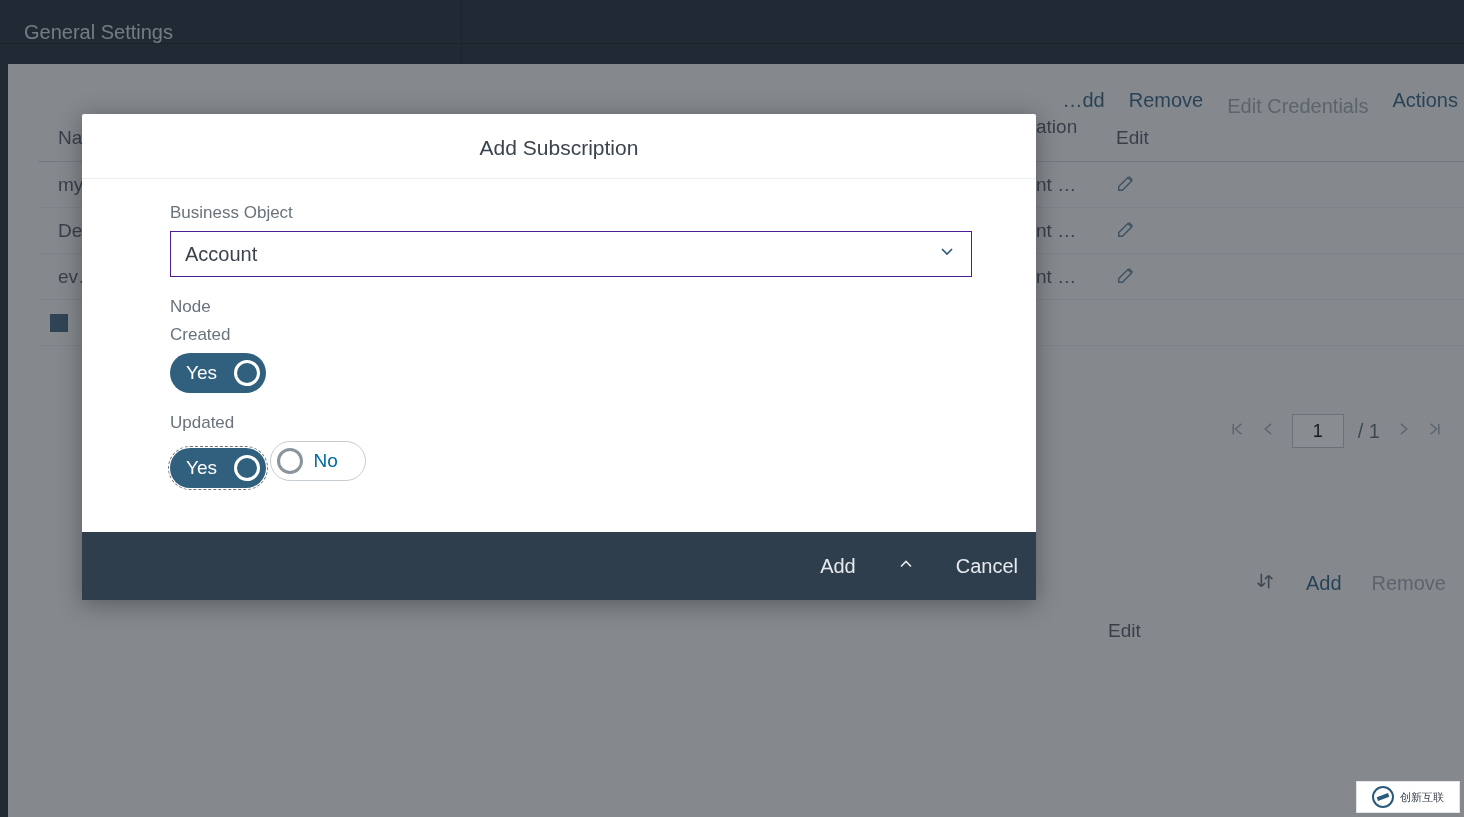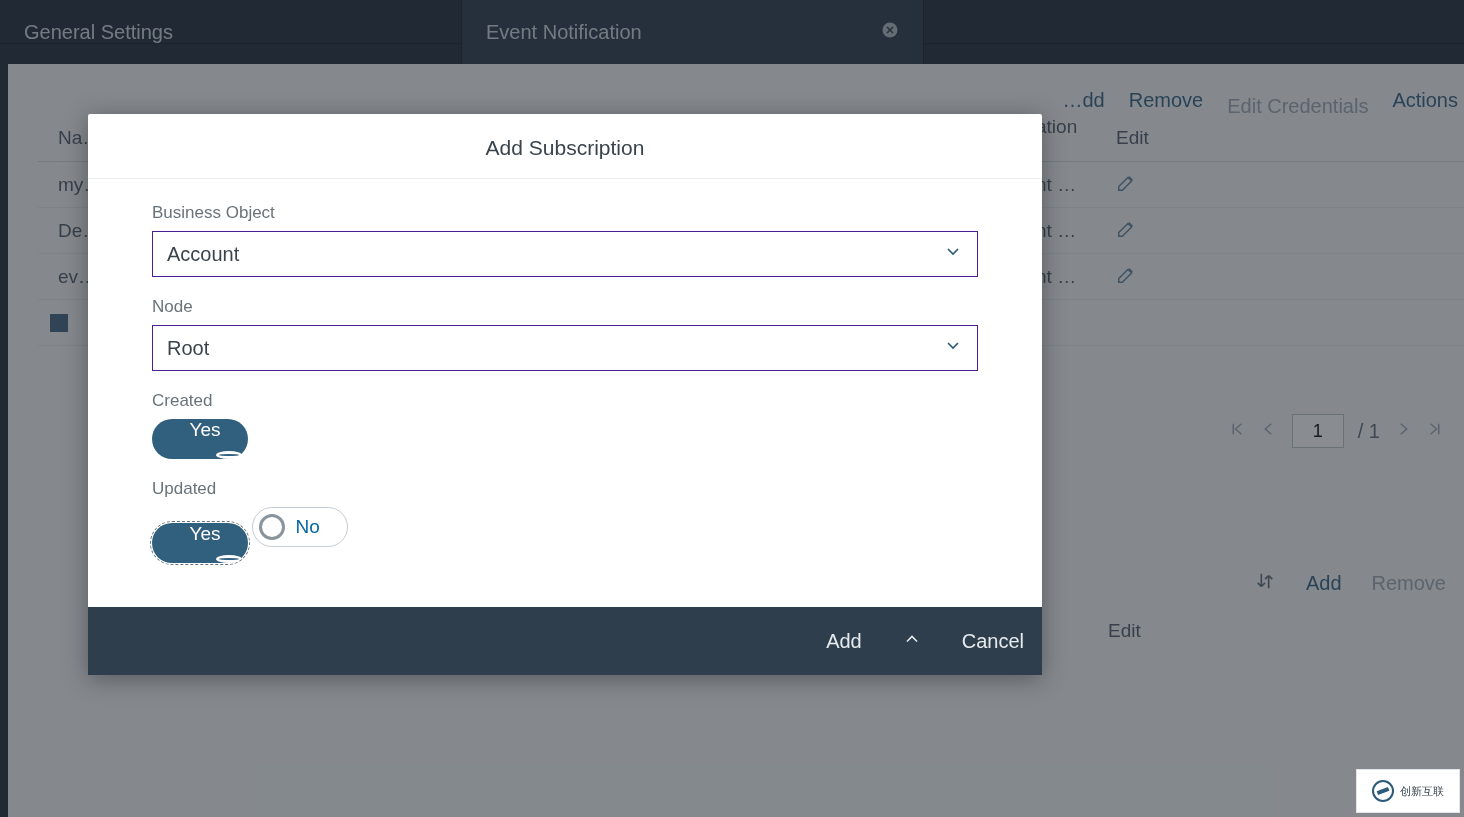--- a/index.html
+++ b/index.html
@@ -36,59 +36,50 @@
   .sub-toolbar .sort svg { width: 22px; height: 22px; stroke: #5a6670; fill: none; stroke-width: 1.8; }
   .sub-toolbar .add { color: #2c5a7a; }
   .sub-toolbar .rem { color: #9aa3ab; }
 
   .sub-row-head { position: absolute; left: 1100px; top: 556px; font-size: 19px; color: #4b5560; }
 
   
   .overlay { position: absolute; inset: 0; background: rgba(40, 48, 56, 0.55); }
 
   
-  .modal { position: absolute; left: 88px; top: 114px; width: 954px; background: #ffffff; border-radius: 2px; box-shadow: 0 4px 24px rgba(0,0,0,0.35); }
+  .modal { position: absolute; left: 82px; top: 114px; width: 954px; background: #ffffff; border-radius: 2px; box-shadow: 0 4px 24px rgba(0,0,0,0.35); }
   .modal-title { text-align: center; font-size: 21px; color: #3b444d; padding: 22px 0 18px; border-bottom: 1px solid #eceff1; }
-  .modal-body { padding: 18px 64px 30px; }
+  .modal-body { padding: 18px 64px 30px; margin-left: 24px; }
   .fieldlabel { font-size: 17px; color: #6a737b; margin-top: 6px; margin-bottom: 8px; }
   .select { position: relative; border: 1px solid #4c1d95; height: 46px; display: flex; align-items: center; padding: 0 14px; font-size: 20px; color: #3b444d; margin-bottom: 20px; }
   .select .chev { position: absolute; right: 14px; top: 50%; transform: translateY(-50%); }
   .select .chev svg { width: 20px; height: 20px; stroke: #2c5a7a; fill: none; stroke-width: 2; }
 
   .toggle { display: inline-flex; align-items: center; height: 40px; border-radius: 20px; padding: 0 6px; gap: 10px; font-size: 19px; min-width: 96px; margin-bottom: 14px; cursor: pointer; }
-  .toggle.on { background: #30607e; color: #fff; padding-left: 16px; flex-direction: column; }
+  .toggle.on { background: #30607e; color: #fff; padding-left: 16px; }
   .toggle.off { background: #fff; border: 1px solid #c5ccd2; color: #0369a1; padding-right: 16px; }
   .toggle .knob { width: 26px; height: 26px; border-radius: 50%; }
   .toggle.on .knob { border: 3px solid #fff; margin-left: auto; }
   .toggle.off .knob { border: 3px solid #8a949c; }
   .toggle.focused { outline: 1px dashed #6a737b; outline-offset: 1px; }
 
   .modal-foot { background: #2f3e4c; height: 68px; display: flex; align-items: center; justify-content: flex-end; gap: 40px; padding: 0 18px; color: #e6eaee; font-size: 20px; }
   .modal-foot .chevup svg { width: 20px; height: 20px; stroke: #e6eaee; fill: none; stroke-width: 2; }
 
   
-  .brand { position: absolute; right: 4px; bottom: 4px; width: 104px; height: 44px; background: #fff; display: flex; align-items: center; justify-content: center; gap: 6px; font-size: 11px; color: #3b444d; border: 1px solid #e2e5e8; z-index: 100; }
+  .brand { position: absolute; right: 4px; bottom: 4px; width: 104px; height: 32px; background: #fff; display: flex; align-items: center; justify-content: center; gap: 6px; font-size: 11px; color: #3b444d; border: 1px solid #e2e5e8; z-index: 100; }
   .brand .logo { width: 22px; height: 22px; border: 2px solid #2c5a7a; border-radius: 50%; position: relative; }
   .brand .logo::after { content: ""; position: absolute; left: 3px; top: 7px; width: 12px; height: 4px; background: #2c5a7a; transform: rotate(-20deg); }
 </style>
 </head>
 <body>
 
 <div class="tabbar">
   <div class="tab t0">
     <span>General Settings</span>
-  </div>
-  <div class="tab t1">
-    <span>Event Notification</span>
-    <span class="close">
-      <svg viewBox="0 0 24 24">
-          <circle cx="12" cy="12" r="10" fill="#aeb6bd"></circle>
-          <path d="M8 8l8 8M16 8l-8 8" stroke="#223140" stroke-width="2"></path>
-        </svg>
-    </span>
   </div>
 </div>
 
 <div class="bgcontent">
   <div class="toolbar-right">
     <span>…dd</span>
     <span>Remove</span>
     <span class="disabled">Edit Credentials</span>
     <span>Actions</span>
   </div>
@@ -164,26 +155,20 @@
 
     <div class="fieldlabel">Business Object</div>
     <div class="select">
       <span>Account</span>
       <span class="chev"><svg viewBox="0 0 24 24">
             <path d="M6 9l6 6 6-6"></path>
           </svg></span>
     </div>
 
     <div class="fieldlabel">Node</div>
-    <div class="select">
-      <span>Root</span>
-      <span class="chev"><svg viewBox="0 0 24 24">
-            <path d="M6 9l6 6 6-6"></path>
-          </svg></span>
-    </div>
 
     <div class="fieldlabel">Created</div>
     <div class="toggle on">
       <span>Yes</span>
       <span class="knob"></span>
     </div>
 
     <div class="fieldlabel">Updated</div>
     <div class="toggle on focused">
       <span>Yes</span>

